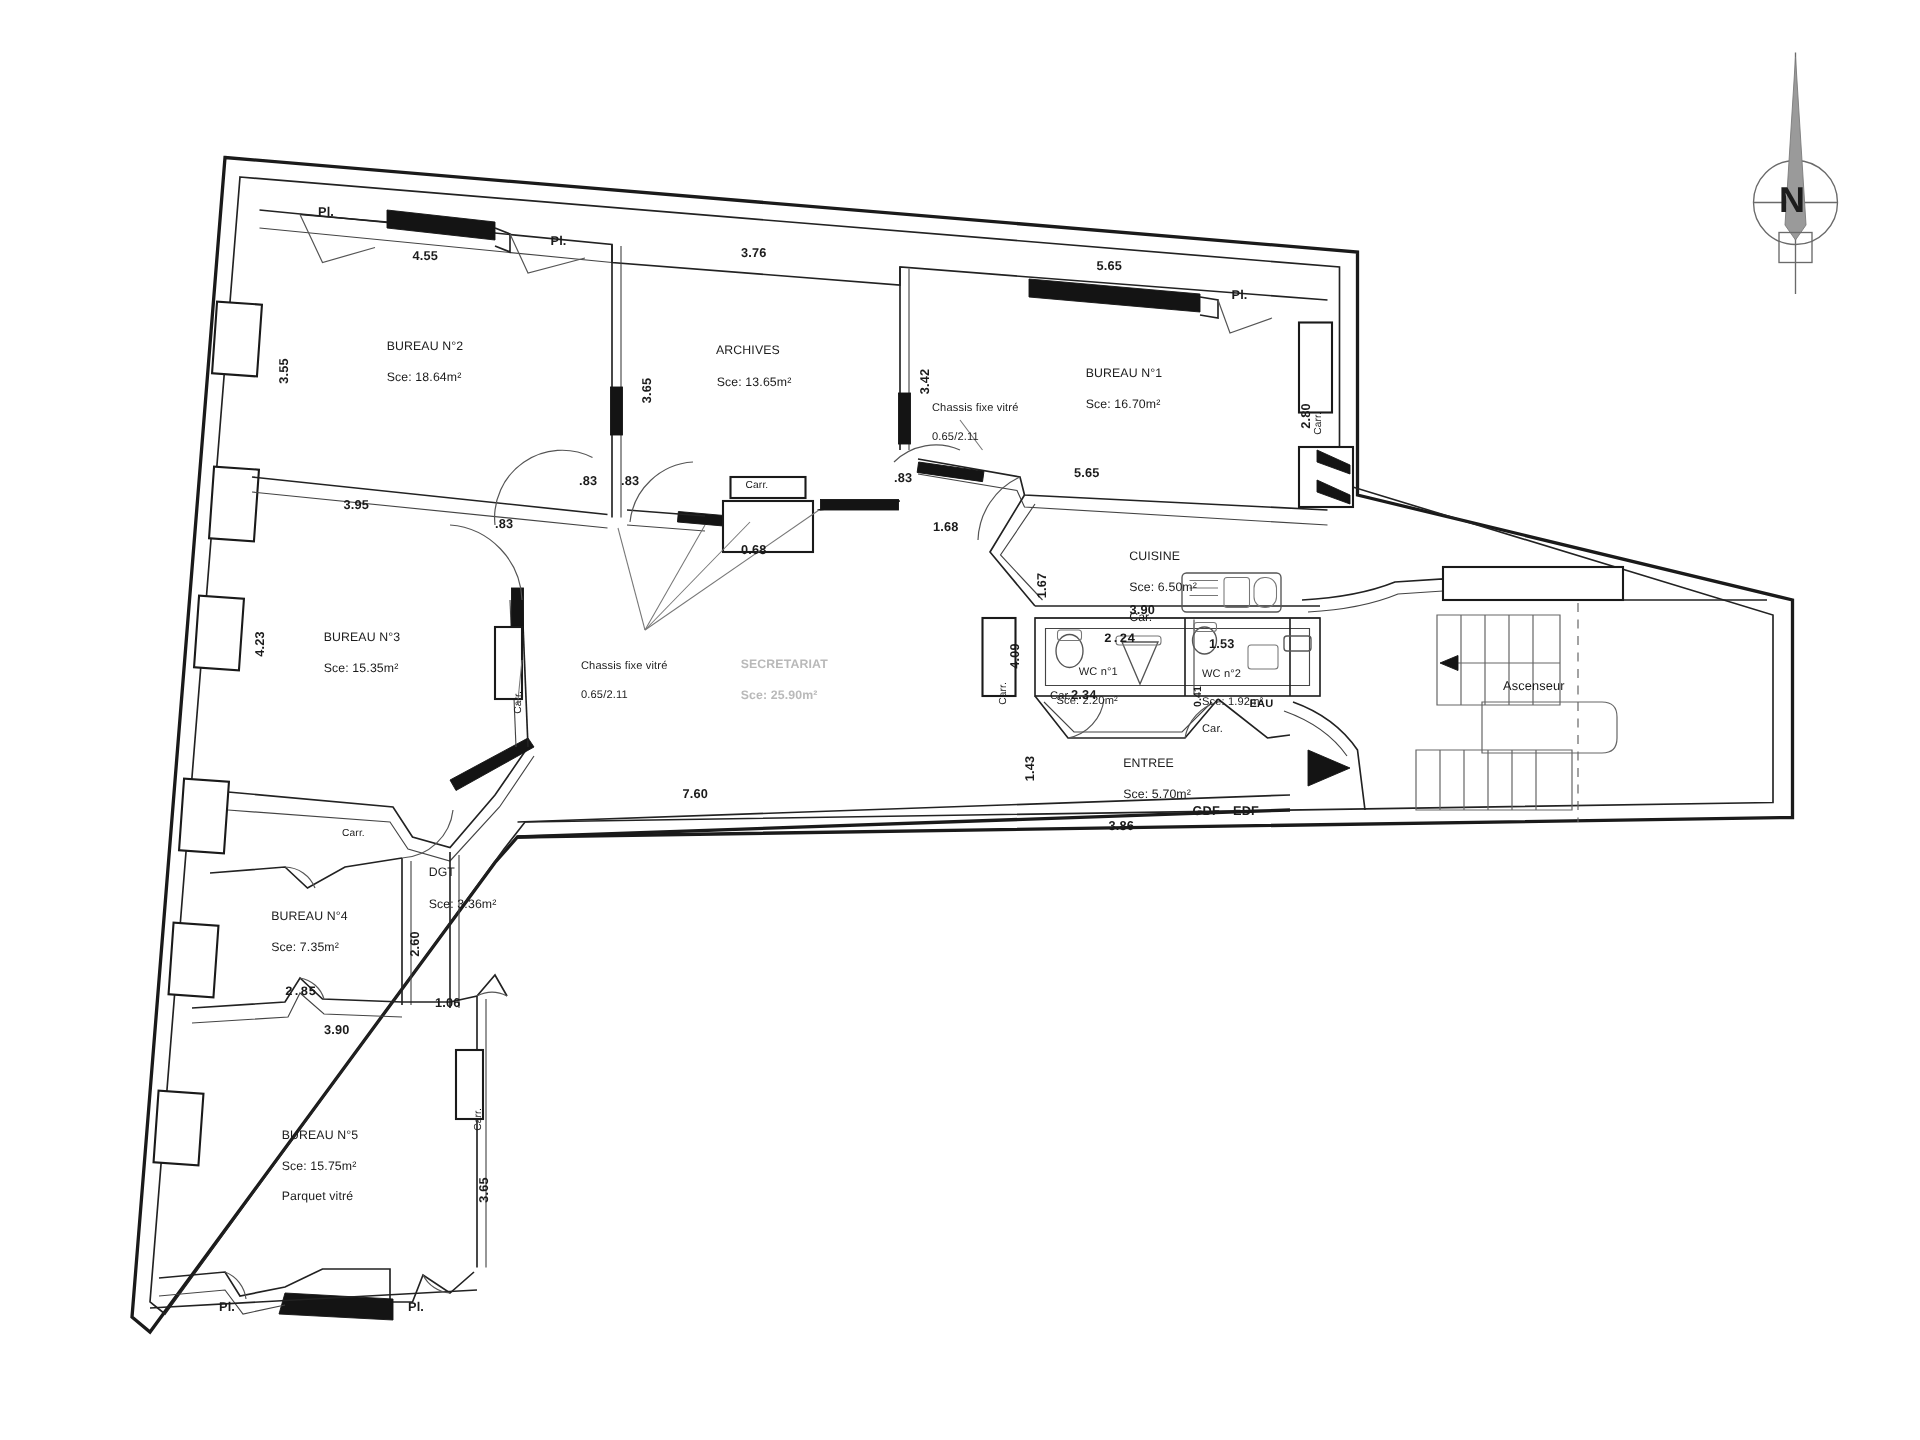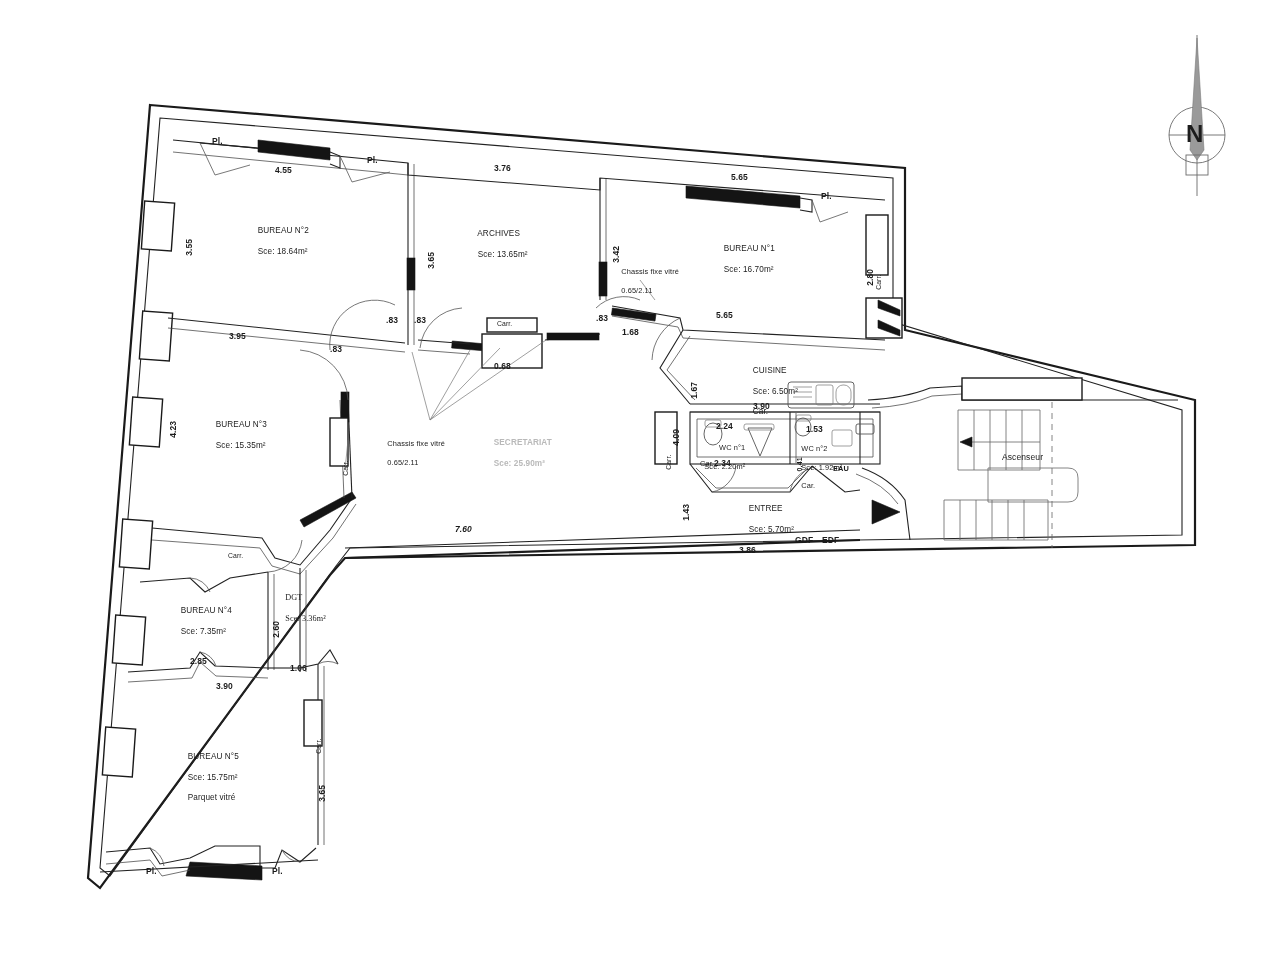--- a/index.html
+++ b/index.html
@@ -265,21 +265,21 @@
   <span>BUREAU N°4</span><br>
   <span>Sce: 7.35m²</span>
 </div>
 
 <div class="lbl room" style="left:183px;top:742px;">
   <span>BUREAU N°5</span><br>
   <span>Sce: 15.75m²</span><br>
   <span>Parquet vitré</span>
 </div>
 
-<div class="lbl room" style="left:281px;top:583px;font-family:Liberation Serif, serif;">
+<div class="lbl room" style="left:281px;top:567px;">
   <span>DGT</span><br>
   <span>Sce: 3.36m²</span>
 </div>
 
 <div class="lbl room" style="left:748px;top:356px;">
   <span>CUISINE</span><br>
   <span>Sce: 6.50m²</span><br>
   <span>Car.</span>
 </div>
 
@@ -332,35 +332,35 @@
 <div class="lbl tiny rot90" style="left:312px;top:742px;">Carr.</div>
 <div class="lbl tiny" style="left:497px;top:320px;">Carr.</div>
 <div class="lbl tiny" style="left:228px;top:552px;">Carr.</div>
 
 <div class="lbl dim" style="left:275px;top:165px;">4.55</div>
 <div class="lbl dim" style="left:494px;top:163px;">3.76</div>
 <div class="lbl dim" style="left:731px;top:172px;">5.65</div>
 <div class="lbl dim" style="left:229px;top:331px;">3.95</div>
 <div class="lbl dim" style="left:716px;top:310px;">5.65</div>
 <div class="lbl dim" style="left:753px;top:401px;">3.90</div>
-<div class="lbl dim" style="left:716px;top:421px;">2.24</div>
+<div class="lbl dim" style="left:736px;top:421px;font-family:Liberation Mono, monospace;">2.24</div>
 <div class="lbl dim" style="left:714px;top:458px;">2.34</div>
 <div class="lbl dim" style="left:806px;top:424px;">1.53</div>
-<div class="lbl dim" style="left:455px;top:524px;font-style:italic;">7.60</div>
+<div class="lbl dim" style="left:455px;top:524px;">7.60</div>
 <div class="lbl dim" style="left:739px;top:545px;">3.86</div>
-<div class="lbl dim" style="left:190px;top:656px;">2.85</div>
+<div class="lbl dim" style="left:190px;top:656px;font-family:Liberation Mono, monospace;">2.85</div>
 <div class="lbl dim" style="left:216px;top:681px;">3.90</div>
 <div class="lbl dim" style="left:290px;top:663px;">1.06</div>
 
 <div class="lbl dim" style="left:386px;top:315px;">.83</div>
 <div class="lbl dim" style="left:414px;top:315px;">.83</div>
 <div class="lbl dim" style="left:330px;top:344px;">.83</div>
 <div class="lbl dim" style="left:596px;top:313px;">.83</div>
 <div class="lbl dim" style="left:494px;top:361px;">0.68</div>
-<div class="lbl dim" style="left:622px;top:327px;">1.68</div>
+<div class="lbl dim" style="left:622px;top:346px;">1.68</div>
 
 <div class="lbl dim rot90" style="left:181px;top:242px;">3.55</div>
 <div class="lbl dim rot90" style="left:165px;top:424px;">4.23</div>
 <div class="lbl dim rot90" style="left:423px;top:255px;">3.65</div>
 <div class="lbl dim rot90" style="left:608px;top:249px;">3.42</div>
 <div class="lbl dim rot90" style="left:862px;top:272px;">2.80</div>
 <div class="lbl dim rot90" style="left:686px;top:385px;">1.67</div>
 <div class="lbl dim rot90" style="left:668px;top:432px;">4.09</div>
 <div class="lbl dim rot90" style="left:793px;top:460px;font-size:7px;">0.41</div>
 <div class="lbl dim rot90" style="left:678px;top:507px;">1.43</div>

